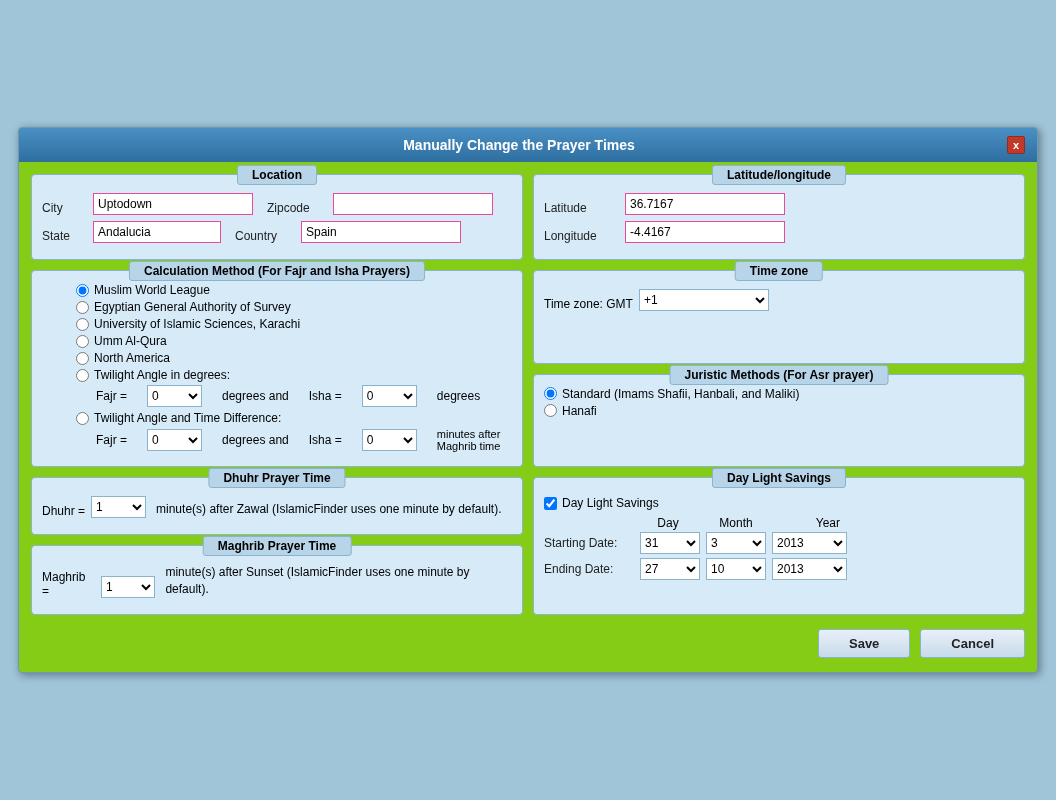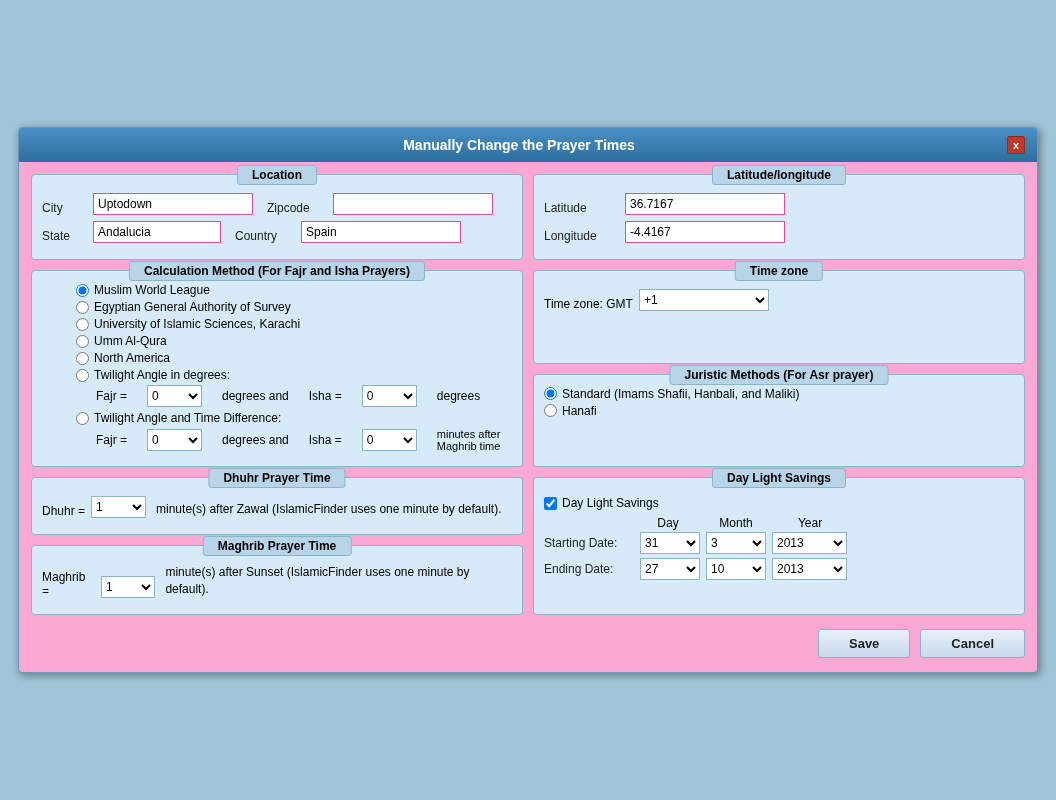--- a/index.html
+++ b/index.html
@@ -9,21 +9,21 @@
       background: #a0c4d8;
       display: flex;
       justify-content: center;
       align-items: center;
       width: 1056px;
       height: 800px;
       overflow: hidden;
     }
     .window {
       width: 1020px;
-      background: #f9a8d4;
+      background: #84cc16;
       border: 1px solid #6a9ab8;
       border-radius: 4px;
       box-shadow: 2px 2px 8px rgba(0,0,0,0.4);
     }
     .title-bar {
       background: linear-gradient(to bottom, #4a90c4, #2e6ea0);
       color: white;
       text-align: center;
       padding: 8px 12px;
       font-size: 14px;
@@ -364,21 +364,21 @@
     <div class="section dls-section">
       <div class="section-header">Day Light Savings</div>
       <div class="section-content">
         <div class="checkbox-row">
           <input type="checkbox" checked="" style="">
           <span>Day Light Savings</span>
         </div>
         <div class="date-labels">
           <span style="min-width:48px; text-align:center;">Day</span>
           <span style="min-width:60px; text-align:center;">Month</span>
-          <span style="min-width:60px; text-align:center;">Year</span>
+          <span style="min-width:60px; text-align:right;">Year</span>
         </div>
         <div class="date-row">
           <span class="date-row-label">Starting Date:</span>
           <select class="select-date">
             <option>31</option><option>1</option><option>15</option>
           </select>
           <select class="select-date">
             <option>3</option><option>1</option><option>6</option>
           </select>
           <select class="select-year">

